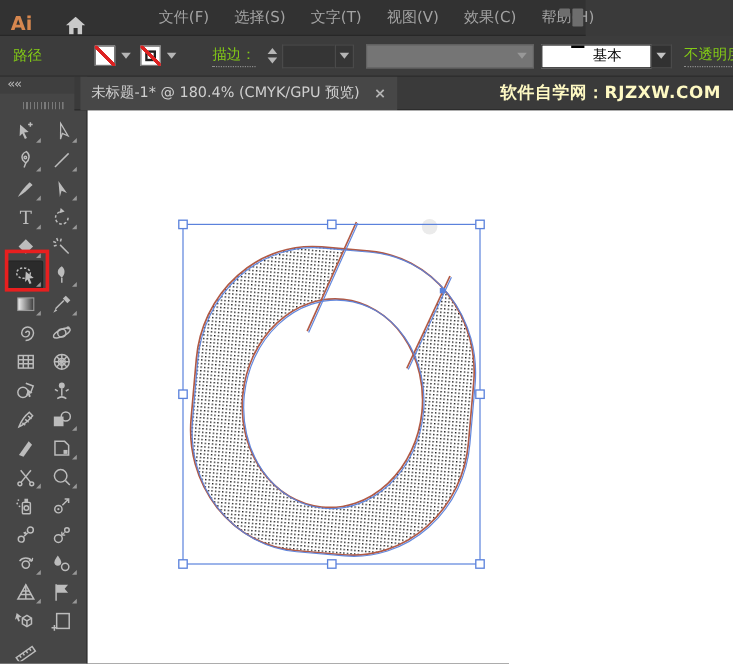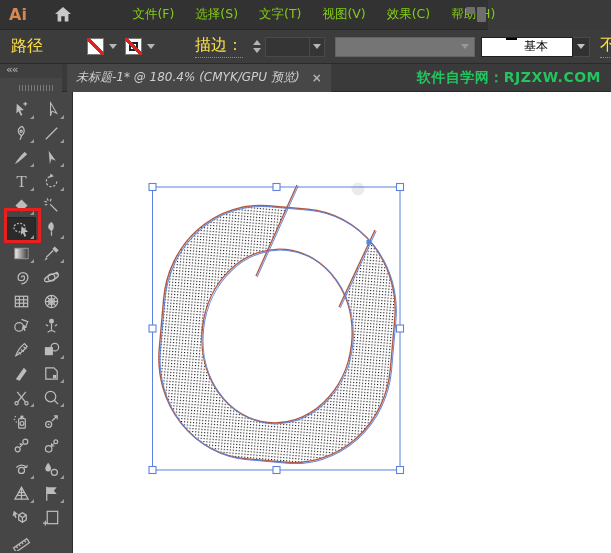--- a/index.html
+++ b/index.html
@@ -13,41 +13,41 @@
   body{
     position:relative;
     background:#3a3a3a;
     font-family:"DejaVu Sans","Liberation Sans",sans-serif;
     -webkit-font-smoothing:antialiased;
   }
   
   .menubar{
     position:absolute;left:0;top:0;width:488px;height:30px;
     background:#323232;border-bottom:1px solid #272727;
-    display:flex;align-items:center;white-space:nowrap;gap:17px;
+    display:flex;align-items:flex-end;white-space:nowrap;gap:17px;
   }
   .ai-logo{color:var(--logo-orange);font-weight:bold;font-size:16px;margin:0 11px 0 9px;}
   .home-icon{margin-right:9px;display:flex;align-items:center;}
   .mb-sep{width:1px;height:18px;background:#4a4a4a;margin-right:8px;}
   .menu-items{display:flex;align-items:center;height:100%;}
-  .menu-item{color:#84cc16;font-size:12.5px;padding:0 10.5px;height:100%;display:flex;align-items:center;cursor:default;}
+  .menu-item{color:#a3a3a3;font-size:12.5px;padding:0 10.5px;height:100%;display:flex;align-items:center;cursor:default;}
   .ws-icon{position:absolute;right:0;top:7px;width:22px;height:16px;display:flex;gap:2px;}
   .ws-icon i{display:block;width:9px;height:15px;background:#6e6e6e;border-radius:1px;}
   .ws-icon i:first-child{height:7px;}
   
   .controlbar{
     position:absolute;left:0;top:30px;width:611px;height:34px;
     background:#3c3c3c;border-bottom:1px solid #2a2a2a;
     display:flex;align-items:center;overflow:hidden;white-space:nowrap;
   }
   .cb-grip{width:6px;height:24px;margin:0 8px 0 3px;
     background:repeating-linear-gradient(180deg,#6b6b6b 0 1px,transparent 1px 3px),
                repeating-linear-gradient(180deg,#6b6b6b 0 1px,transparent 1px 3px);
     background-size:1px 100%,1px 100%;background-position:1px 0,4px 0;background-repeat:no-repeat;}
-  .cb-label{color:#fde047;font-size:16px;}
+  .cb-label{color:#84cc16;font-size:12px;}
   .sel-type{margin-right:44px;}
   .swatch{width:17px;height:17px;background:#fff;border:1px solid #777;position:relative;flex:none;}
   .none-slash{position:absolute;left:-1px;top:-1px;right:-1px;bottom:-1px;
     background:linear-gradient(to top right,transparent 44%,#d22 44%,#d22 56%,transparent 56%);}
   .stroke-inner{position:absolute;left:3px;top:3px;right:3px;bottom:3px;border:2px solid #222;background:#fff;}
   .chev{width:0;height:0;border-left:4px solid transparent;border-right:4px solid transparent;
     border-top:5px solid #b5b5b5;margin:0 8px 0 5px;flex:none;}
   .dotted-u{border-bottom:1px dotted #8d8d8d;padding-bottom:1px;}
   .stepper{display:flex;flex-direction:column;gap:3px;margin:0 4px 0 10px;}
   .stepper i{width:0;height:0;border-left:4px solid transparent;border-right:4px solid transparent;}
@@ -74,24 +74,24 @@
   .tools{display:grid;grid-template-columns:30px 30px;grid-auto-rows:24px;justify-content:center;}
   .tool{position:relative;display:flex;align-items:center;justify-content:center;}
   .tool svg{width:19px;height:19px;}
   .tool.active{background:#2b2b2b;border-radius:2px;box-shadow:inset 0 0 0 1px #242424;}
   .tool.flyout::after{content:"";position:absolute;right:2px;bottom:2px;
     border-left:4px solid transparent;border-bottom:4px solid #989898;}
   .hl-box{position:absolute;left:4px;top:208px;width:37px;height:35px;border:3px solid var(--hl-red);z-index:6;}
   
   .tabbar{position:absolute;left:62px;top:64px;width:549px;height:28px;background:#3a3a3a;border-bottom:1px solid #2a2a2a;display:flex;align-items:center;}
   .doc-tab{margin-left:5px;height:28px;background:#474747;display:flex;align-items:center;padding:0 9px;gap:12px;}
-  .doc-tab .title{color:#cfcfcf;font-size:12px;font-style:italic;}
+  .doc-tab .title{color:#cfcfcf;font-size:12px;}
   .doc-tab .close{color:#b3b3b3;font-size:12px;font-weight:bold;cursor:default;}
   .watermark{position:absolute;right:10px;top:0;height:28px;display:flex;align-items:center;
-    color:#22c55e;font-size:14px;font-weight:bold;letter-spacing:.5px;}
+    color:#fef9c3;font-size:14px;font-weight:bold;letter-spacing:.5px;}
   
   .canvas{position:absolute;left:73px;top:92px;width:538px;height:461px;background:#ffffff;}
   .canvas svg{display:block;width:538px;height:461px;}
   .st-brown{stroke:var(--path-stroke);}
   .st-blue{stroke:var(--sel-blue);}
 </style>
 </head>
 <body>
 
 <div class="menubar">
@@ -124,21 +124,21 @@
       <span class="none-slash"></span>
     </span>
   <span class="chev"></span>
 
   <span class="swatch">
     <span class="stroke-inner"></span>
     <span class="none-slash"></span>
   </span>
   <span class="chev"></span>
 
-  <span class="cb-label dotted-u" style="margin-left:32px">描边：</span>
+  <span class="cb-label dotted-u" style="margin-left:22px">描边：</span>
   <span class="stepper">
       <i class="step-up"></i>
       <i class="step-down"></i>
     </span>
   <span class="val-box"></span>
   <span class="val-chev">
       <b></b>
     </span>
 
   <span class="dis-combo">

